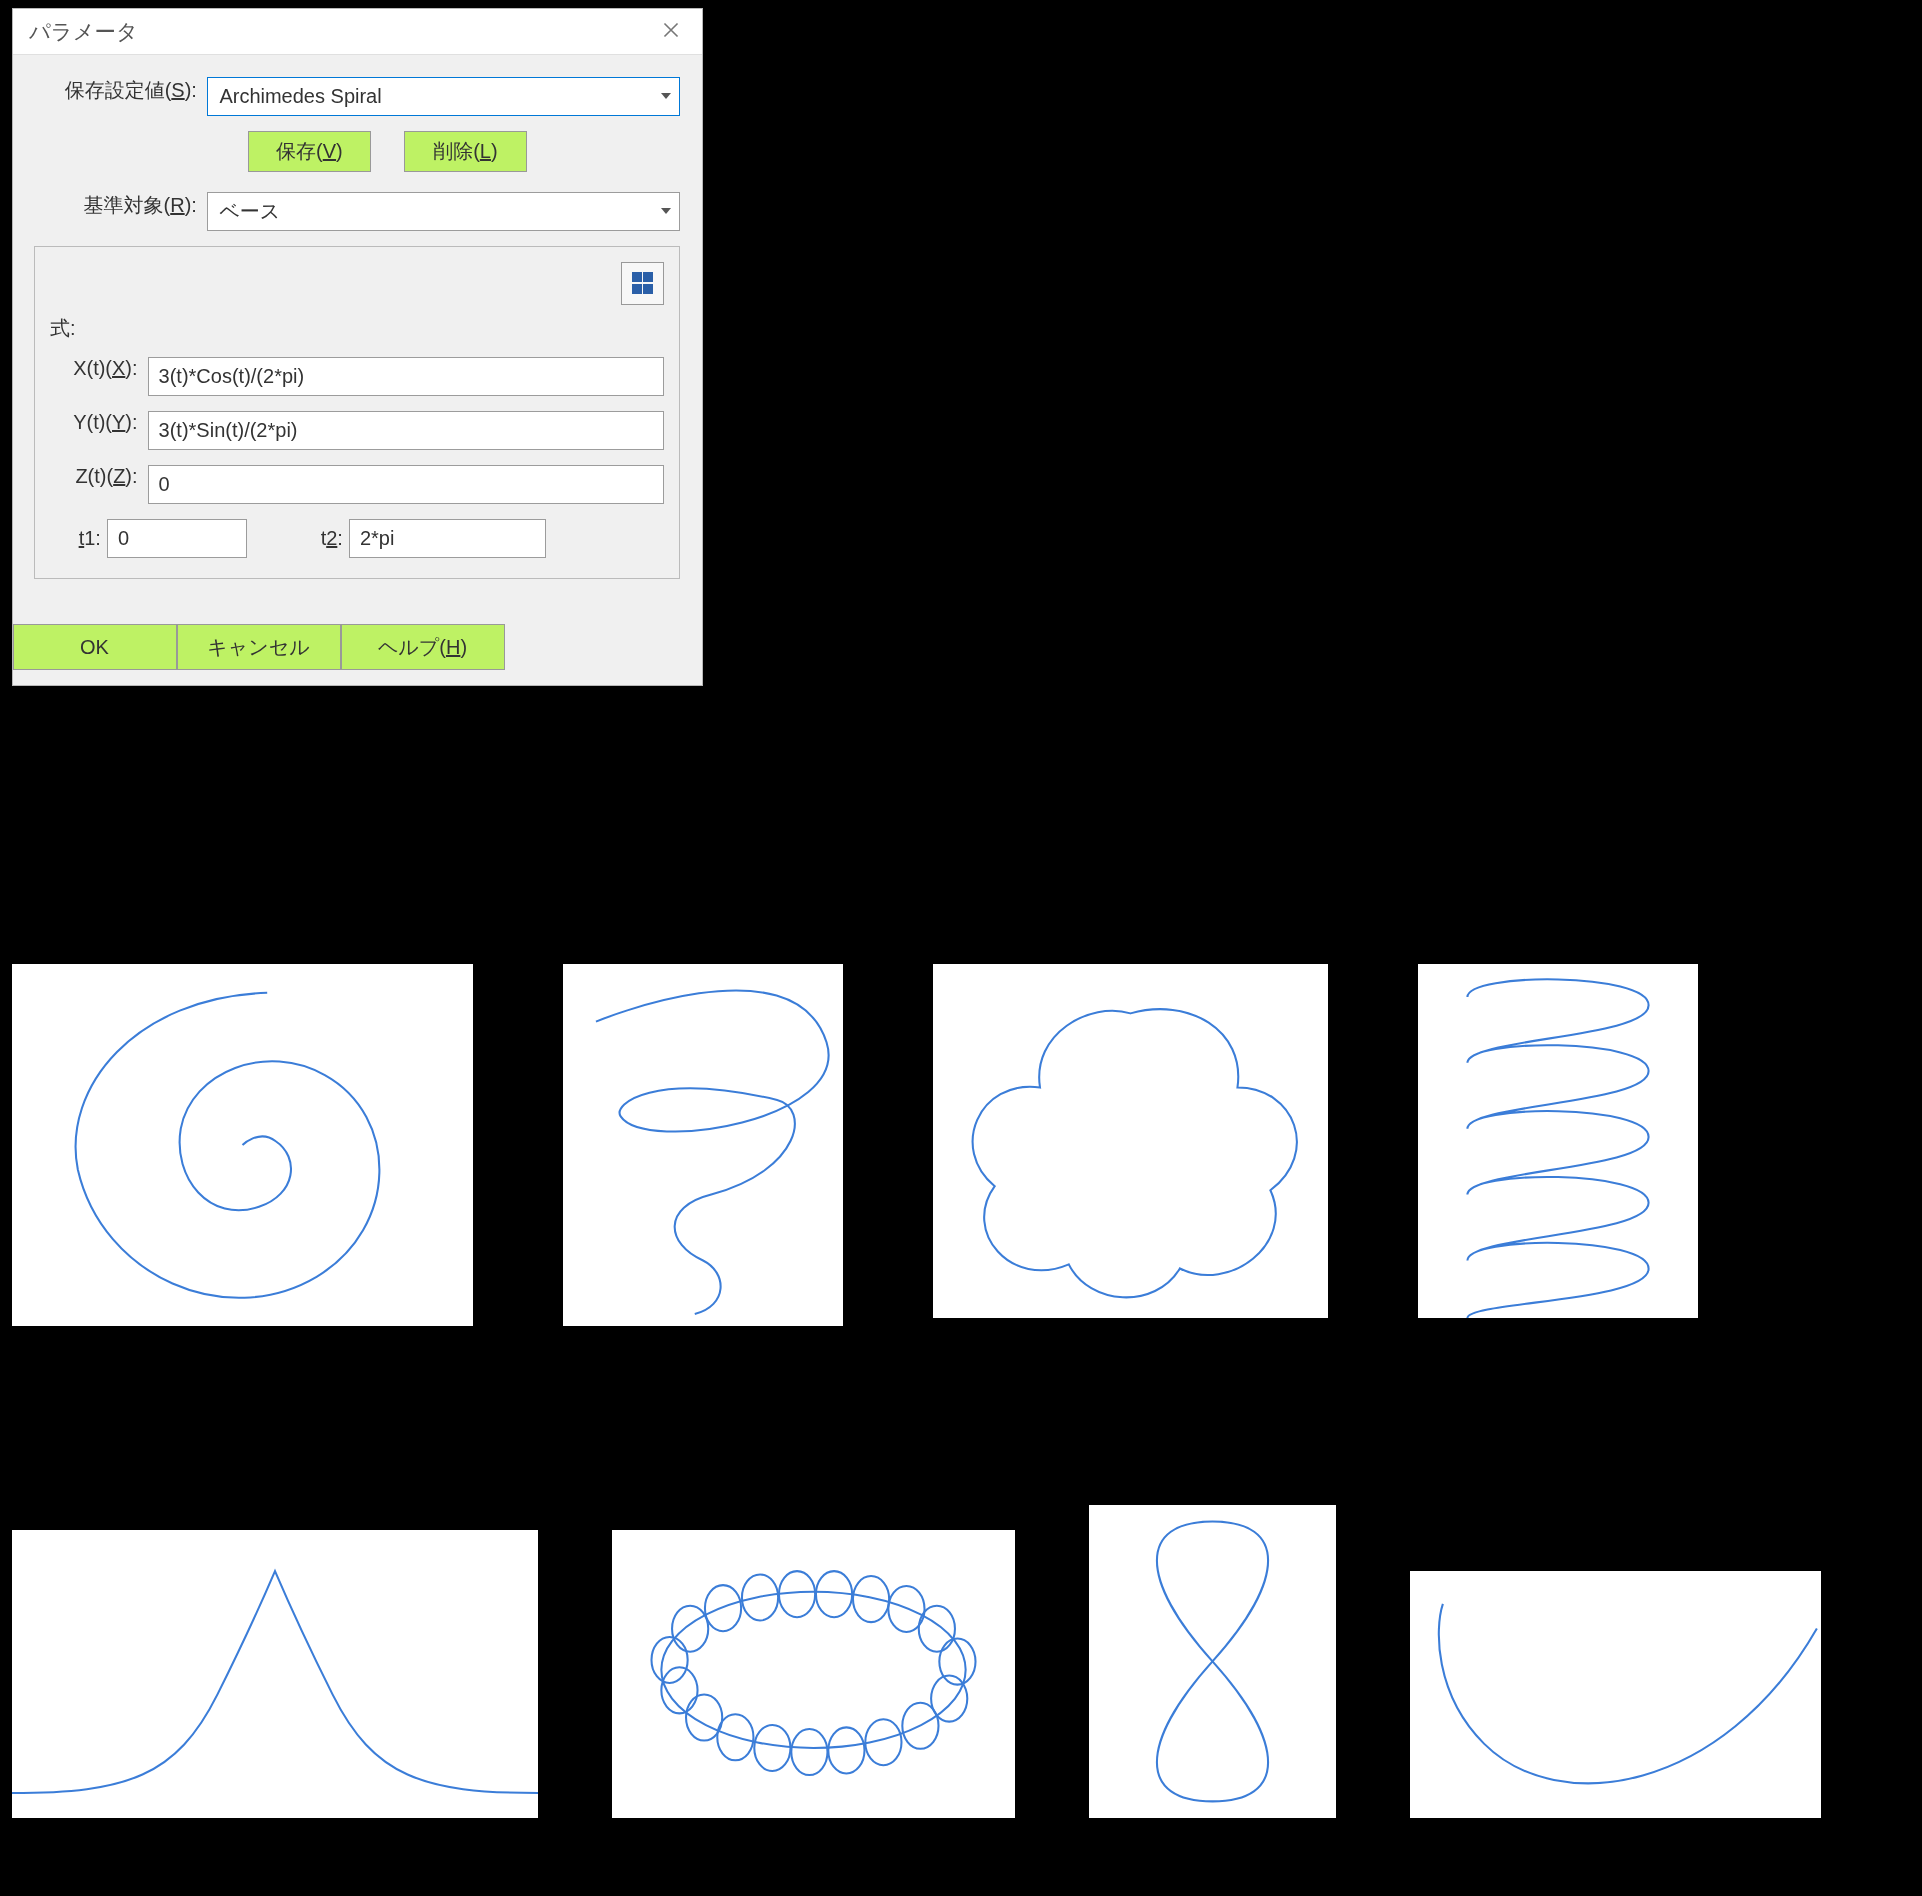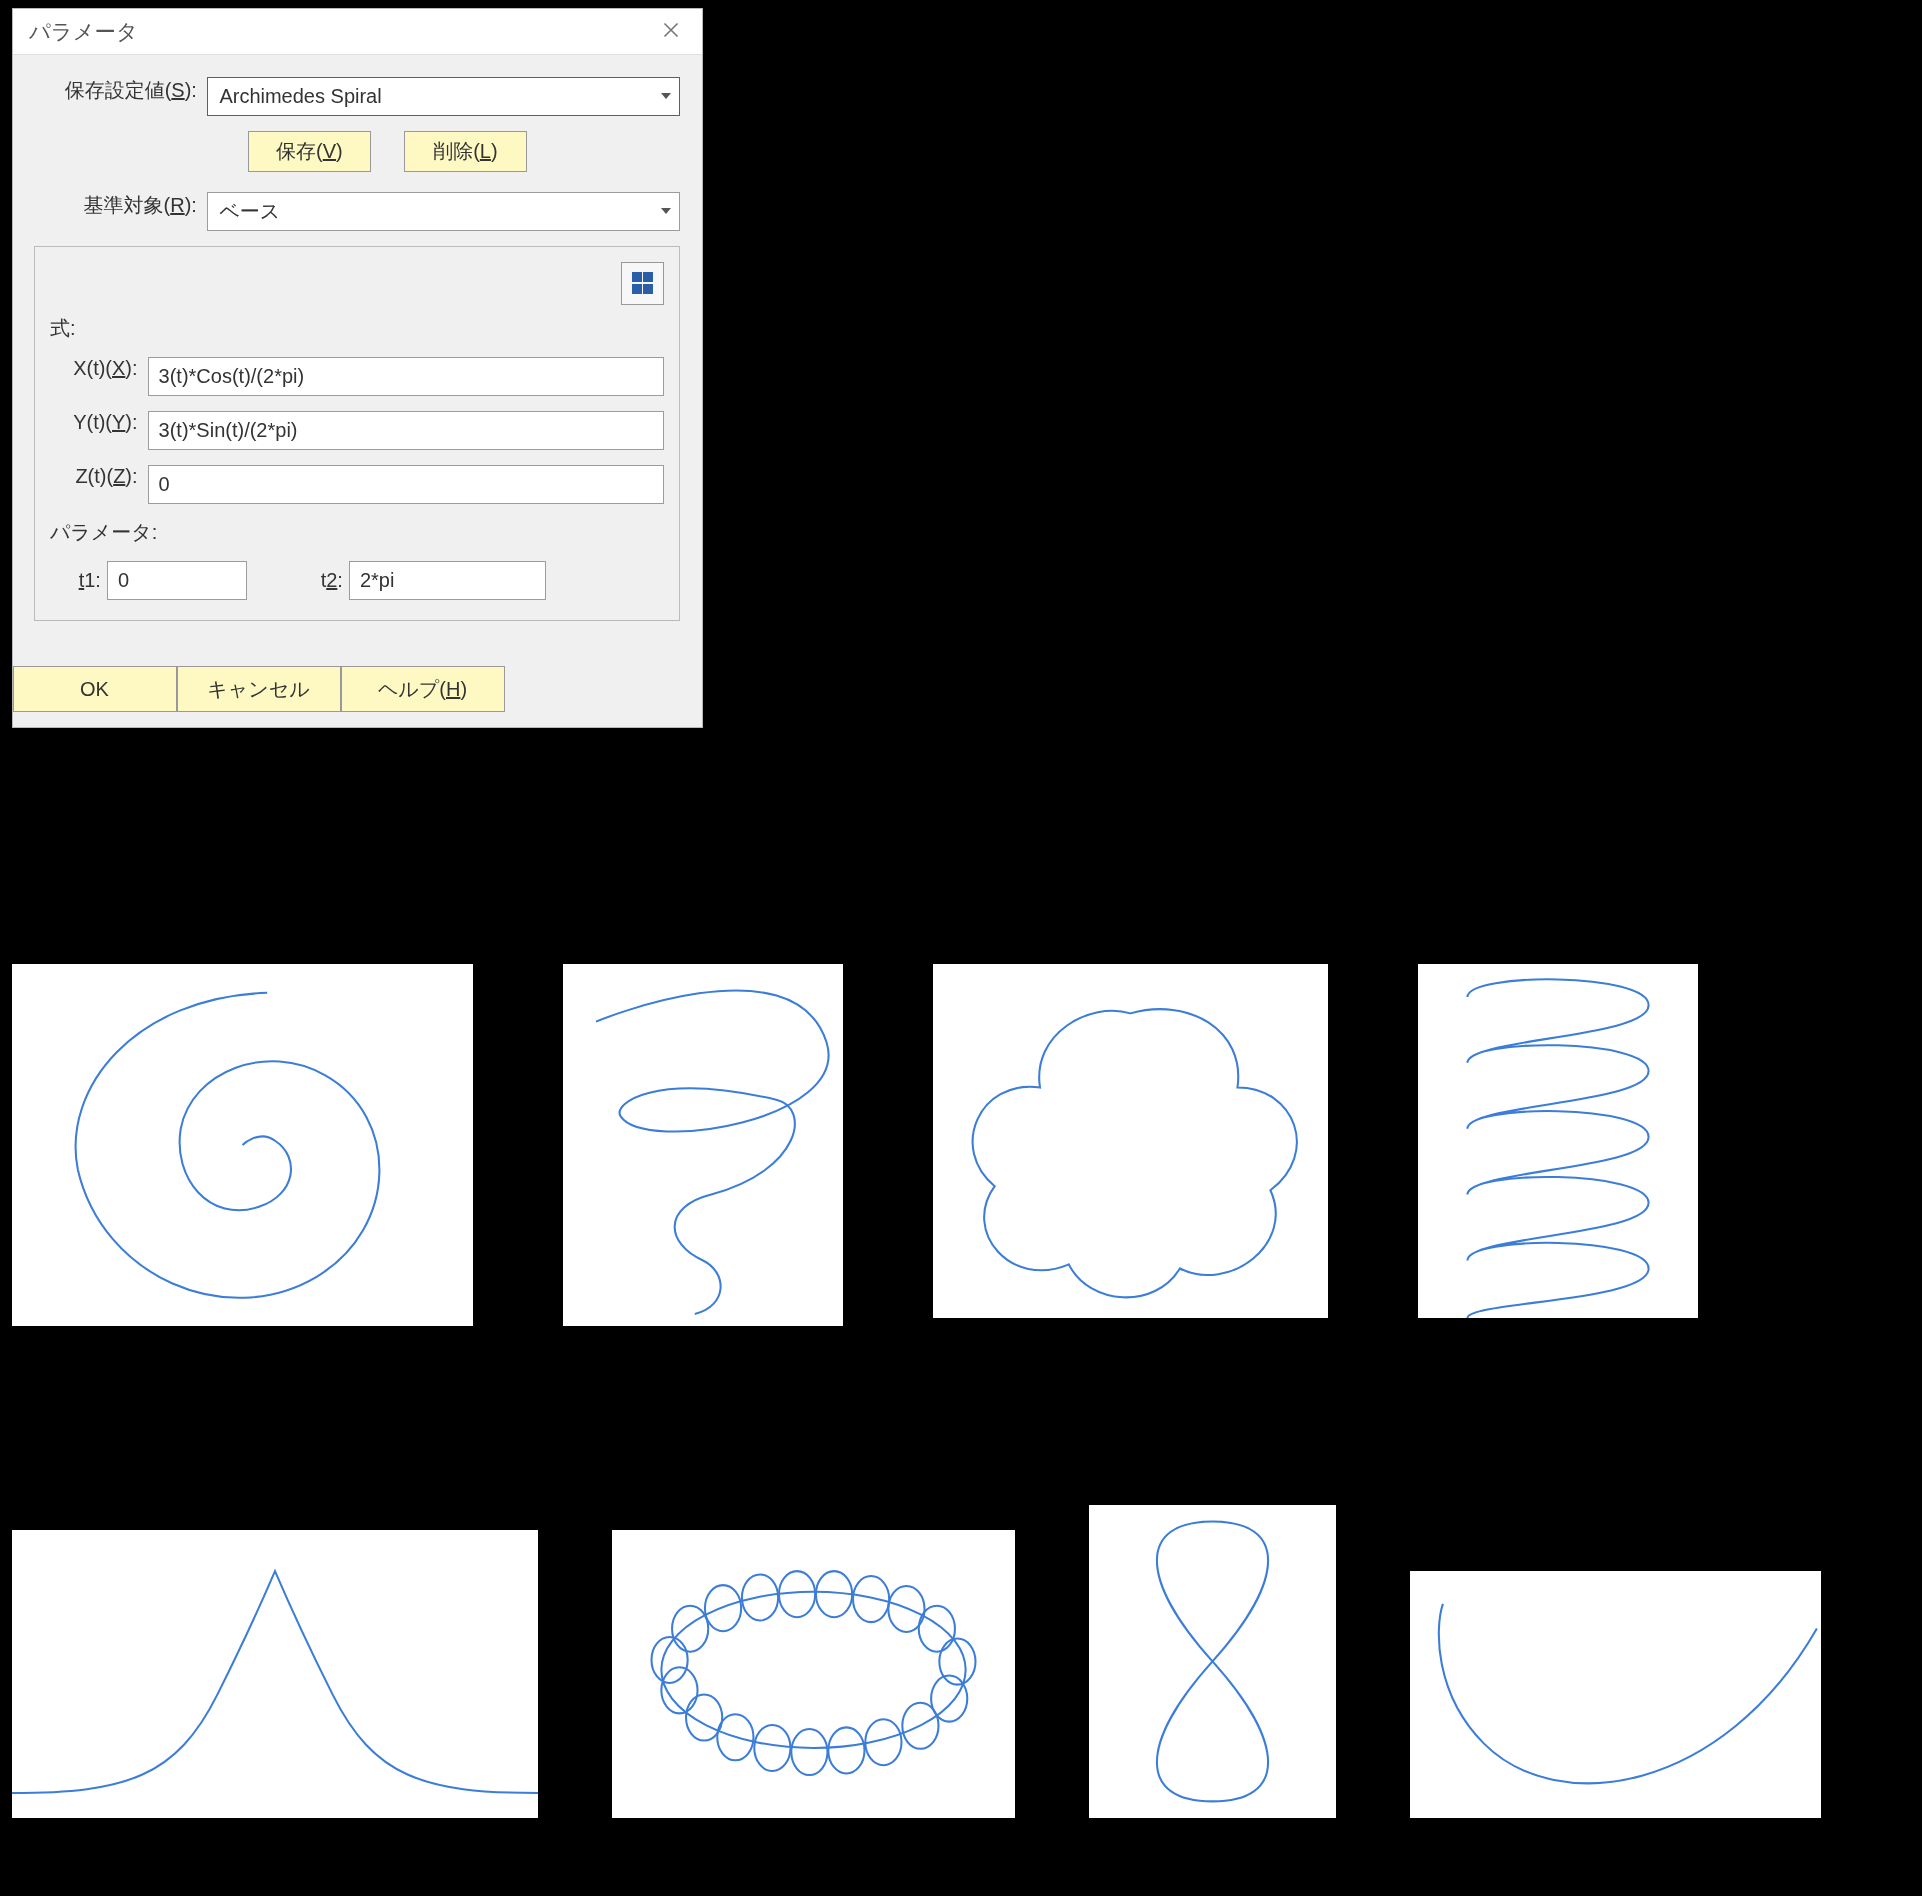--- a/index.html
+++ b/index.html
@@ -96,21 +96,21 @@
 
   .btn-row {
     display: flex;
     justify-content: flex-start;
     gap: 33px;
     margin: 0 0 20px 214px;
   }
   .btn {
     min-width: 123px;
     height: 41px;
-    background: #fef9c3;
+    background: #bef264;
     border: 1.6px solid #999;
     display: inline-flex;
     align-items: center;
     justify-content: center;
     font-size: 20px;
     color: #333;
     cursor: pointer;
     padding: 0 15px;
   }
 
@@ -282,21 +282,20 @@
         </div>
         <div class="row">
           <div class="lbl lbl-short">Y(t)(<span class="u">Y</span>):</div>
           <input class="input" value="3(t)*Sin(t)/(2*pi)" style="">
         </div>
         <div class="row">
           <div class="lbl lbl-short">Z(t)(<span class="u">Z</span>):</div>
           <input class="input" value="0" style="">
         </div>
 
-        <div class="formula-label">パラメータ:</div>
         <div class="param-row">
           <div class="param-lbl" style="width:51px"><span class="u">t</span>1:</div>
           <input class="input input-short" value="0" style="">
           <div class="param-lbl" style="width:90px">t<span class="u">2</span>:</div>
           <input class="input input-short" style="width: 197px;" value="2*pi">
         </div>
       </div>
 
     </div>
 

